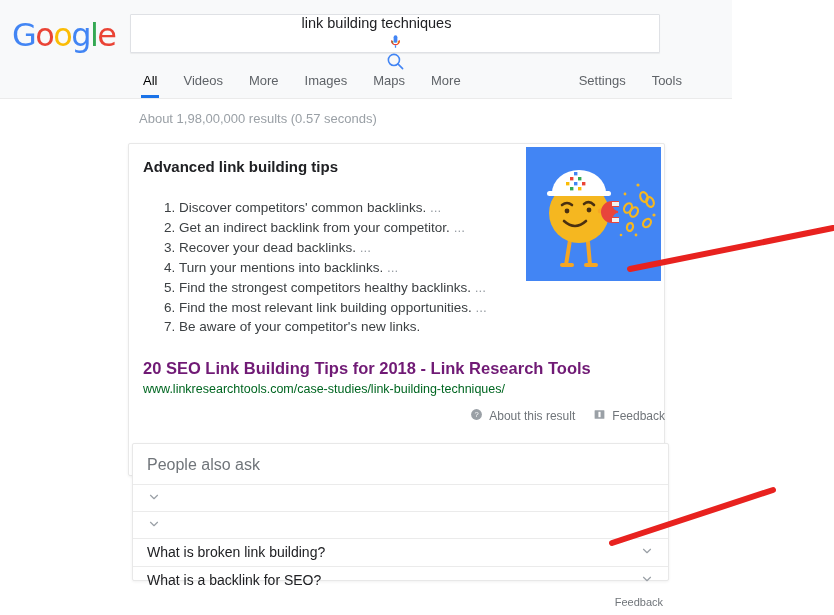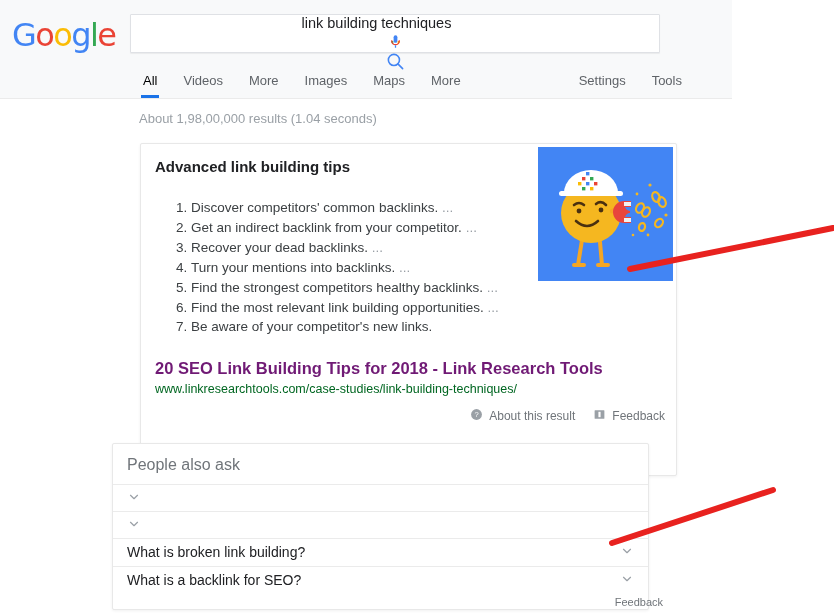--- a/index.html
+++ b/index.html
@@ -82,21 +82,21 @@
   }
 
   
   .card {
     position: absolute;
     background: #fff;
     border: 1px solid #e8e8e8;
     border-radius: 2px;
     box-shadow: 0 1px 3px rgba(0,0,0,0.06);
   }
-  #snippet-card { left: 140px; top: 143px; width: 537px; height: 333px; }
+  #snippet-card { left: 128px; top: 143px; width: 537px; height: 333px; }
 
   .snippet-title {
     position: absolute; left: 14px; top: 14px;
     font-size: 15px; font-weight: bold; color: #202124;
   }
   .snippet-list {
     position: absolute; left: 14px; top: 42px; width: 370px;
     margin: 12px; padding: 0 0 0 24px;
     font-size: 13.5px; color: #3c4043; line-height: 19.4px;
   }
@@ -125,21 +125,21 @@
   }
 
   
   .about-row {
     position: absolute; left: 128px; top: 407px; width: 537px; height: 18px;
     display: flex; justify-content: flex-end; align-items: center; gap: 18px;
   }
   .about-item { display: flex; align-items: center; gap: 6px; font-size: 12px; color: #70757a; cursor: pointer; }
 
   
-  #paa-card { left: 112px; top: 443px; width: 537px; height: 167px; }
+  #paa-card { left: 132px; top: 443px; width: 537px; height: 138px; }
   .paa-header {
     height: 41px; line-height: 41px;
     padding-left: 14px;
     font-size: 16px; color: #70757a;
     border-bottom: 1px solid #ebebeb;
   }
   .paa-item {
     height: 27.2px;
     display: flex; align-items: center; justify-content: space-between;
     padding: 0 14px 0 14px;
@@ -197,21 +197,21 @@
       <div class="tab">Images</div>
       <div class="tab">Maps</div>
       <div class="tab">More</div>
       <div class="tabs-right">
         <div class="tab">Settings</div>
         <div class="tab">Tools</div>
       </div>
     </div>
   </div>
 
-  <div class="result-stats">About 1,98,00,000 results (1.04 seconds)</div>
+  <div class="result-stats">About 1,98,00,000 results (0.57 seconds)</div>
 
   <div class="card" id="snippet-card">
     <div class="snippet-title">Advanced link building tips</div>
 
     <ol class="snippet-list" id="snippet-list">
         <li><span>Discover competitors' common backlinks.</span><span class="ell"> ...</span></li>
         <li><span>Get an indirect backlink from your competitor.</span><span class="ell"> ...</span></li>
         <li><span>Recover your dead backlinks.</span><span class="ell"> ...</span></li>
         <li><span>Turn your mentions into backlinks.</span><span class="ell"> ...</span></li>
         <li><span>Find the strongest competitors healthy backlinks.</span><span class="ell"> ...</span></li>

